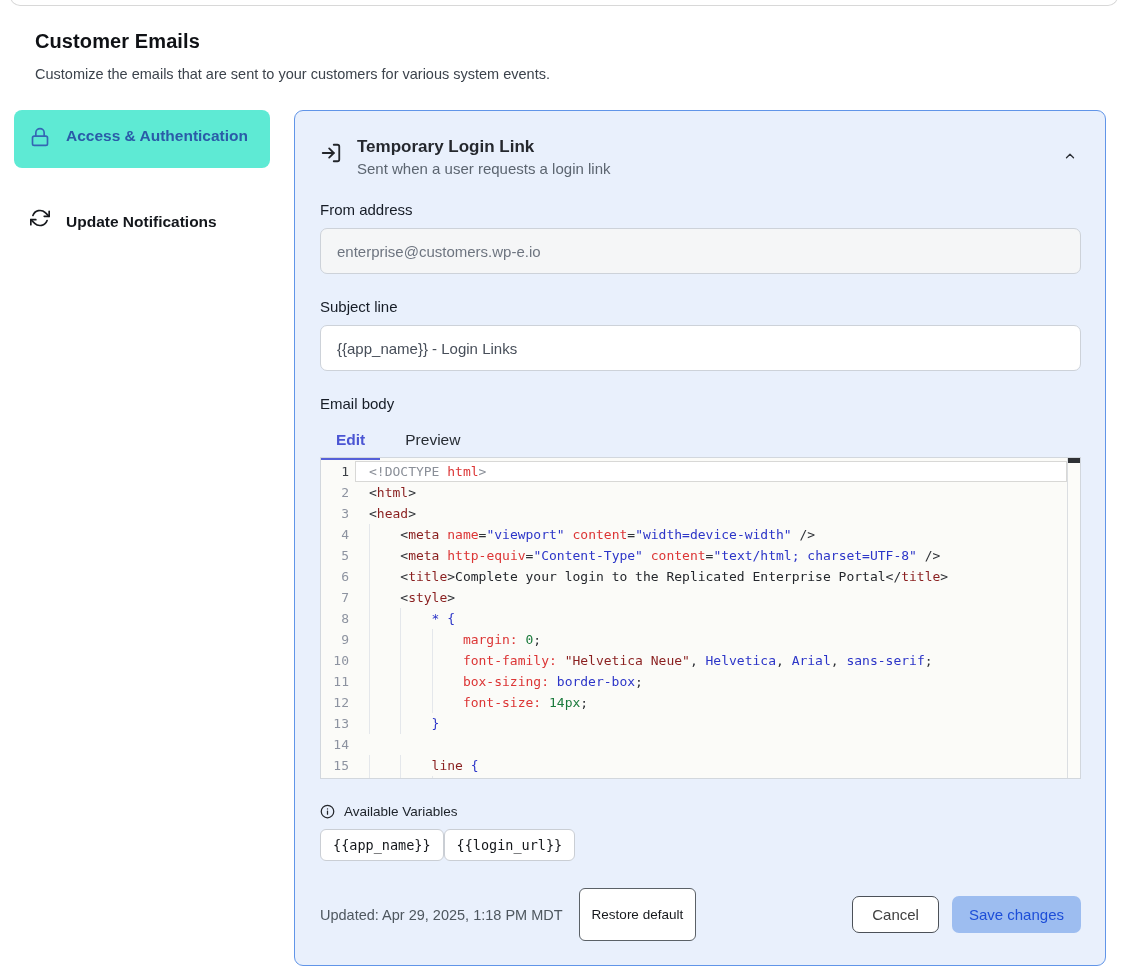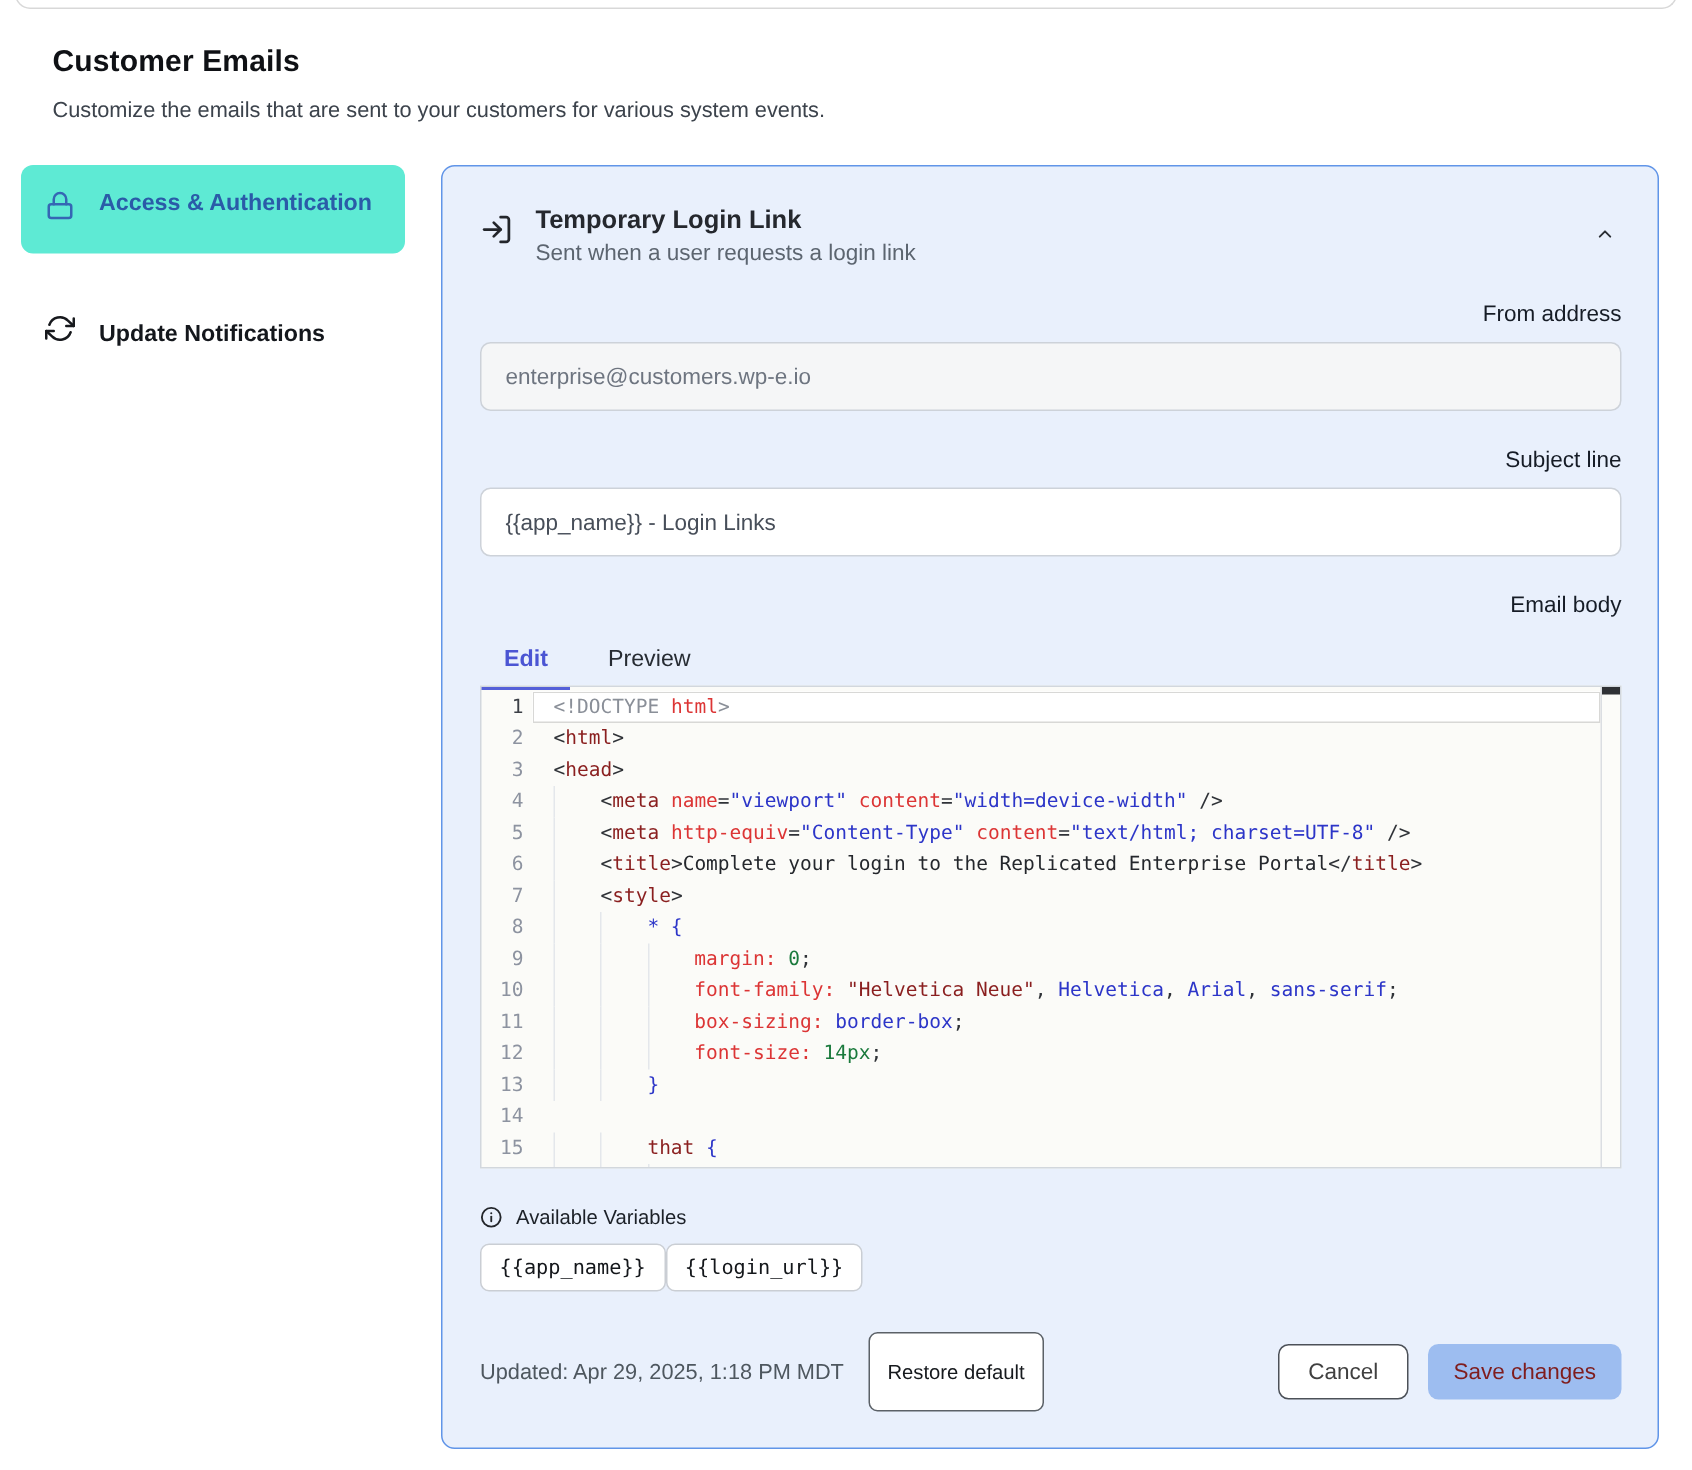--- a/index.html
+++ b/index.html
@@ -34,21 +34,21 @@
   .panel {
     flex:1; background:#e9f0fc; border:1px solid #6195e8; border-radius:9px;
     padding:26px 24px 24px 25px;
   }
   .panel-header { display:flex; gap:15px; }
   .panel-header .icn { margin-top:5px; }
   .panel-title { font-size:17px; font-weight:700; color:#25282e; }
   .panel-subtitle { margin-top:3px; font-size:15px; color:#5c6570; }
   .collapse-btn { margin-left:auto; align-self:center; background:none; border:none; cursor:pointer; padding:4px; }
 
-  .field-label { margin-top:24px; font-size:15px; color:#161c26;text-align:right; }
+  .field-label { margin-top:24px; font-size:15px; color:#161c26; }
   .tinput {
     margin-top:10px; width:100%; height:46px; border:1px solid #cdd2d9; border-radius:7px;
     padding:0 16px; font-size:15px; font-family:"Liberation Sans",sans-serif; outline:none; display:block;
   }
   .tinput.disabled { background:#f5f6f7; color:#6e7580; }
   .tinput.editable { background:#ffffff; color:#474e59; }
 
   .tabs { margin-top:17px; display:flex; gap:8px; font-size:15.5px; }
   .tab { padding:2px 16px 8px 16px; cursor:pointer; color:#272c33; }
   .tab.active { color:#4b55d3; font-weight:700; }
@@ -77,21 +77,21 @@
   .chips { margin-top:10px; display:flex; }
   .chip {
     font-family:"DejaVu Sans Mono",monospace; font-size:13.5px; color:#14171b;
     background:#ffffff; border:1px solid #caced4; border-radius:6px; padding:7px 12px; cursor:pointer;
   }
   .footer { margin-top:27px; display:flex; align-items:center; }
   .updated { font-size:14.5px; color:#4e575f; }
   .btn { cursor:pointer; font-family:"Liberation Sans",sans-serif; }
   .btn-restore { margin-left:16px; font-size:13.5px; padding:18px 12px; border:1px solid #5b6167; border-radius:6px; background:#fff; color:#16191d; }
   .btn-cancel { margin-left:auto; font-size:15px; padding:9px 19px; border:1px solid #4c5158; border-radius:7px; background:#fff; color:#404040; }
-  .btn-save { margin-left:13px; font-size:15px; padding:10px 17px; border:none; border-radius:7px; background:#9dbdf0; color:#7f1d1d; cursor:default;text-align:center; }
+  .btn-save { margin-left:13px; font-size:15px; padding:10px 17px; border:none; border-radius:7px; background:#9dbdf0; color:#1d4ed8; cursor:default;text-align:center; }
 </style>
 </head>
 <body>
 
 <div class="top-card-edge"></div>
 
 <div class="page-header">
   <div class="page-title">Customer Emails</div>
   <div class="page-subtitle">Customize the emails that are sent to your customers for various system events.</div>
 </div>
@@ -209,21 +209,21 @@
           <div class="line">
             <div class="gut">13</div>
             <div class="cd"><span class="ind"></span><span class="ind"></span><span class="tk-kw">}</span></div>
           </div>
           <div class="line">
             <div class="gut">14</div>
             <div class="cd"></div>
           </div>
           <div class="line">
             <div class="gut">15</div>
-            <div class="cd"><span class="ind"></span><span class="ind"></span><span class="tk-tag">that</span><span class="tk-br"> </span><span class="tk-kw">{</span></div>
+            <div class="cd"><span class="ind"></span><span class="ind"></span><span class="tk-tag">line</span><span class="tk-br"> </span><span class="tk-kw">{</span></div>
           </div>
           <div class="line">
             <div class="gut">16</div>
             <div class="cd"><span class="ind"></span><span class="ind"></span><span class="ind"></span></div>
           </div>
         </div>
       <div class="vtrack">
         <div class="vthumb"></div>
       </div>
     </div>

